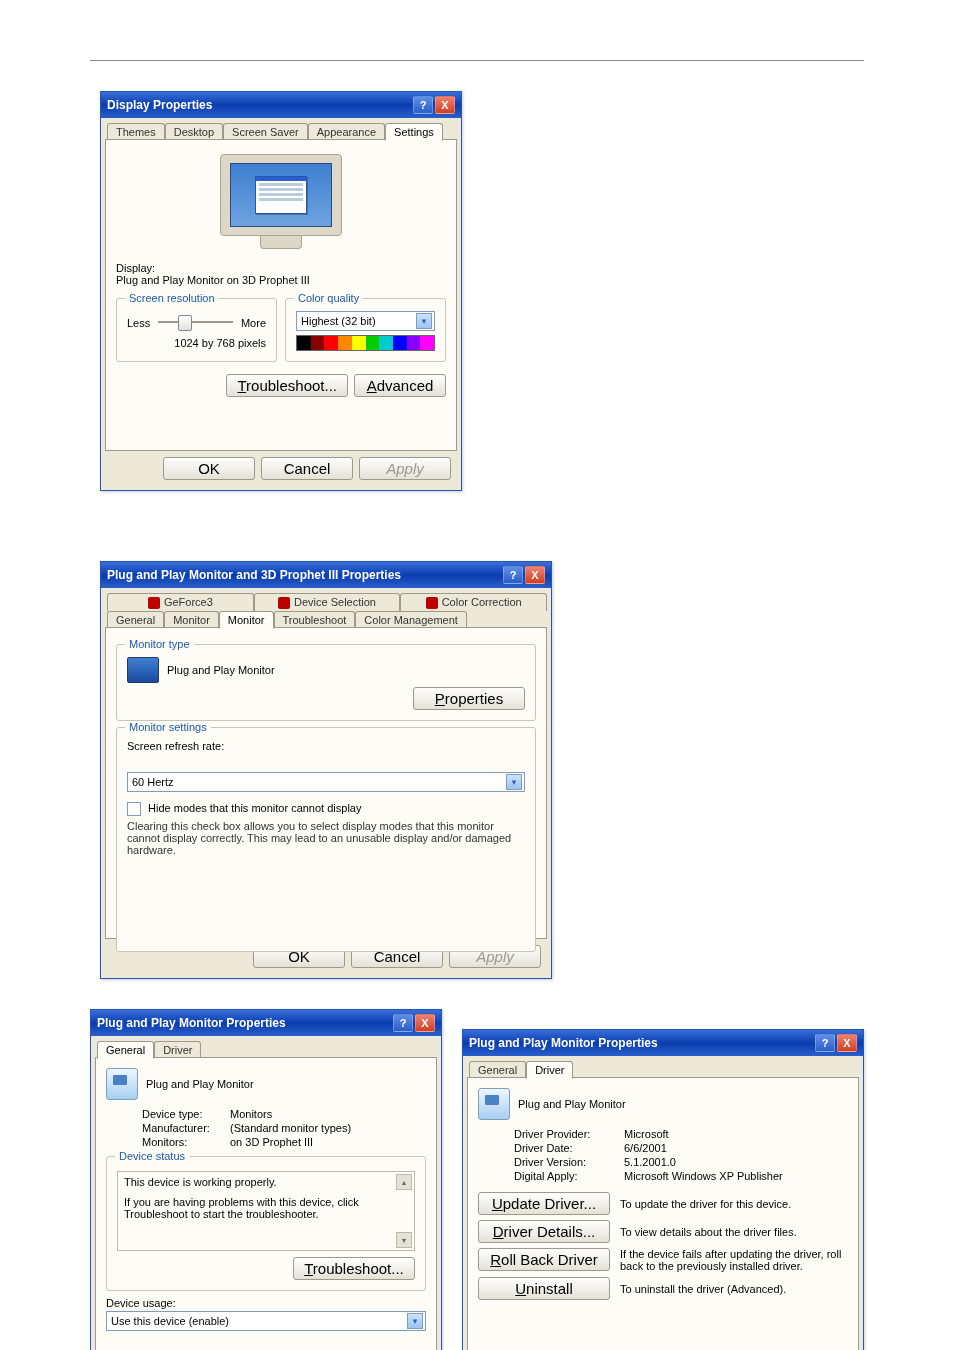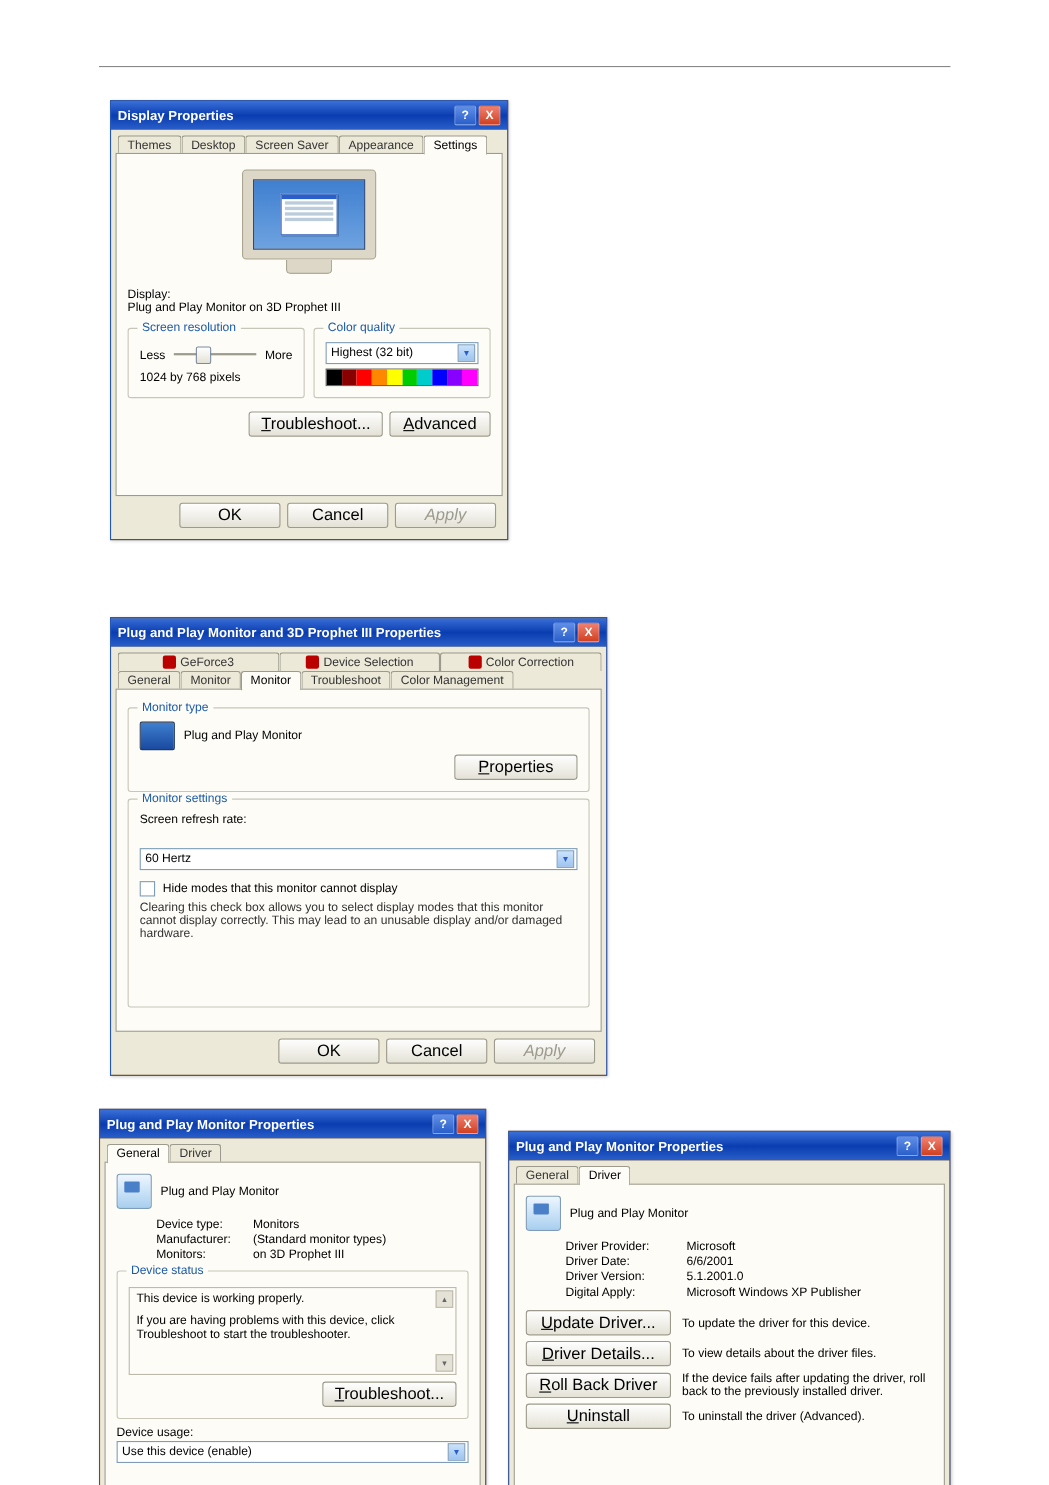--- a/index.html
+++ b/index.html
@@ -17,21 +17,21 @@
   }
   .hr-top {
     border: none;
     border-top: 1px solid #888;
     margin: 0 0 30px 0;
   }
 
   
   .xp-dialog {
     border: 1px solid #2456b8;
-    background: #a16207;
+    background: #fde047;
     position: relative;
     box-shadow: 1px 1px 3px rgba(0,0,0,0.2);
   }
   .xp-titlebar {
     background: linear-gradient(to bottom, #3a6fd8 0%, #0a3db0 50%, #2a5fca 100%);
     color: #fff;
     font-weight: bold;
     font-size: 12px;
     padding: 4px 6px;
     display: flex;
@@ -305,21 +305,21 @@
           <div class="xp-group">
             <div class="xp-group-title">Screen resolution</div>
             <div style="display:flex; align-items:center; gap:4px;">
               <span>Less</span>
               <div class="xp-slider" style="flex:1;">
                 <div class="xp-slider-track"></div>
                 <div class="xp-slider-thumb"></div>
               </div>
               <span>More</span>
             </div>
-            <div style="text-align:left; margin-top:2px;">1024 by 768 pixels</div>
+            <div style="text-align:right; margin-top:2px;">1024 by 768 pixels</div>
           </div>
           <div class="xp-group">
             <div class="xp-group-title">Color quality</div>
             <div class="xp-select">
               <span>Highest (32 bit)</span>
               <span class="chev">▾</span>
             </div>
             <div class="color-swatch-row">
               <div style="background:#000;"></div>
                   <div style="background:#800;"></div>
@@ -388,21 +388,21 @@
             <span class="mon-icon"></span>
             <span>Plug and Play Monitor</span>
           </div>
           <div class="btn-row" style="padding:4px 0 0 0;">
             <span class="xp-btn" style="min-width:90px;">
                   <span class="underline-acc">Properties</span>
                 </span>
           </div>
         </div>
 
-        <div class="xp-group" style="padding-bottom:60px;">
+        <div class="xp-group" style="padding-bottom:95px;">
           <div class="xp-group-title">Monitor settings</div>
           <div style="margin-bottom:20px;"><span class="underline-acc">Screen refresh rate:</span></div>
           <div class="xp-select">
             <span>60 Hertz</span>
             <span class="chev">▾</span>
           </div>
           <div style="margin-top:10px;">
             <span class="checkbox"></span>
             <span class="underline-acc">Hide modes that this monitor cannot display</span>
           </div>
@@ -524,21 +524,21 @@
                     <span class="underline-acc">Update Driver...</span>
                   </span>
               <span style="flex:1;">To update the driver for this device.</span>
             </div>
             <div style="display:flex; align-items:center; gap:10px; margin:5px 0;">
               <span class="xp-btn" style="min-width:110px;">
                     <span class="underline-acc">Driver Details...</span>
                   </span>
               <span style="flex:1;">To view details about the driver files.</span>
             </div>
-            <div style="display:flex; align-items:center; gap:10px; margin:0 0;">
+            <div style="display:flex; align-items:flex-start; gap:10px; margin:0 0;">
               <span class="xp-btn" style="min-width:110px;">
                     <span class="underline-acc">Roll Back Driver</span>
                   </span>
               <span style="flex:1;">If the device fails after updating the driver, roll back to the previously installed driver.</span>
             </div>
             <div style="display:flex; align-items:center; gap:10px; margin:5px 0;">
               <span class="xp-btn" style="min-width:110px;">
                     <span class="underline-acc">Uninstall</span>
                   </span>
               <span style="flex:1;">To uninstall the driver (Advanced).</span>

